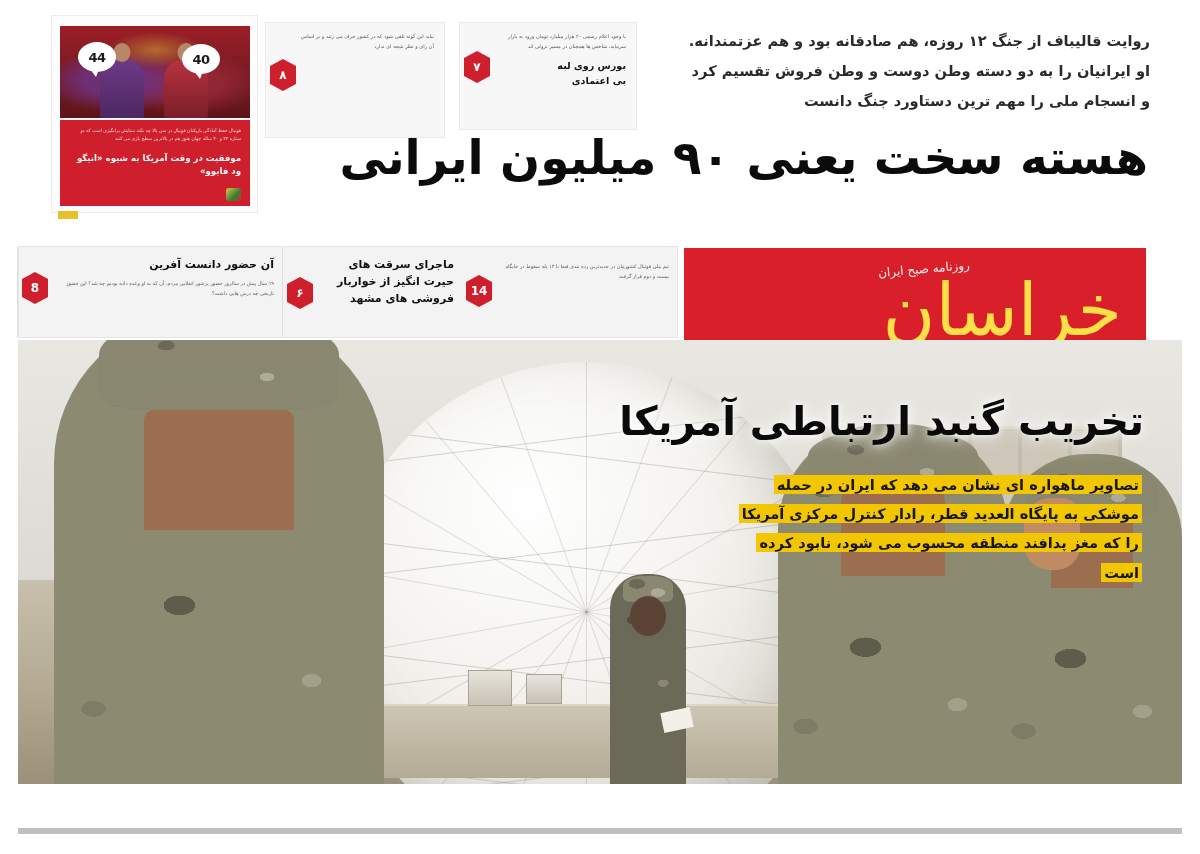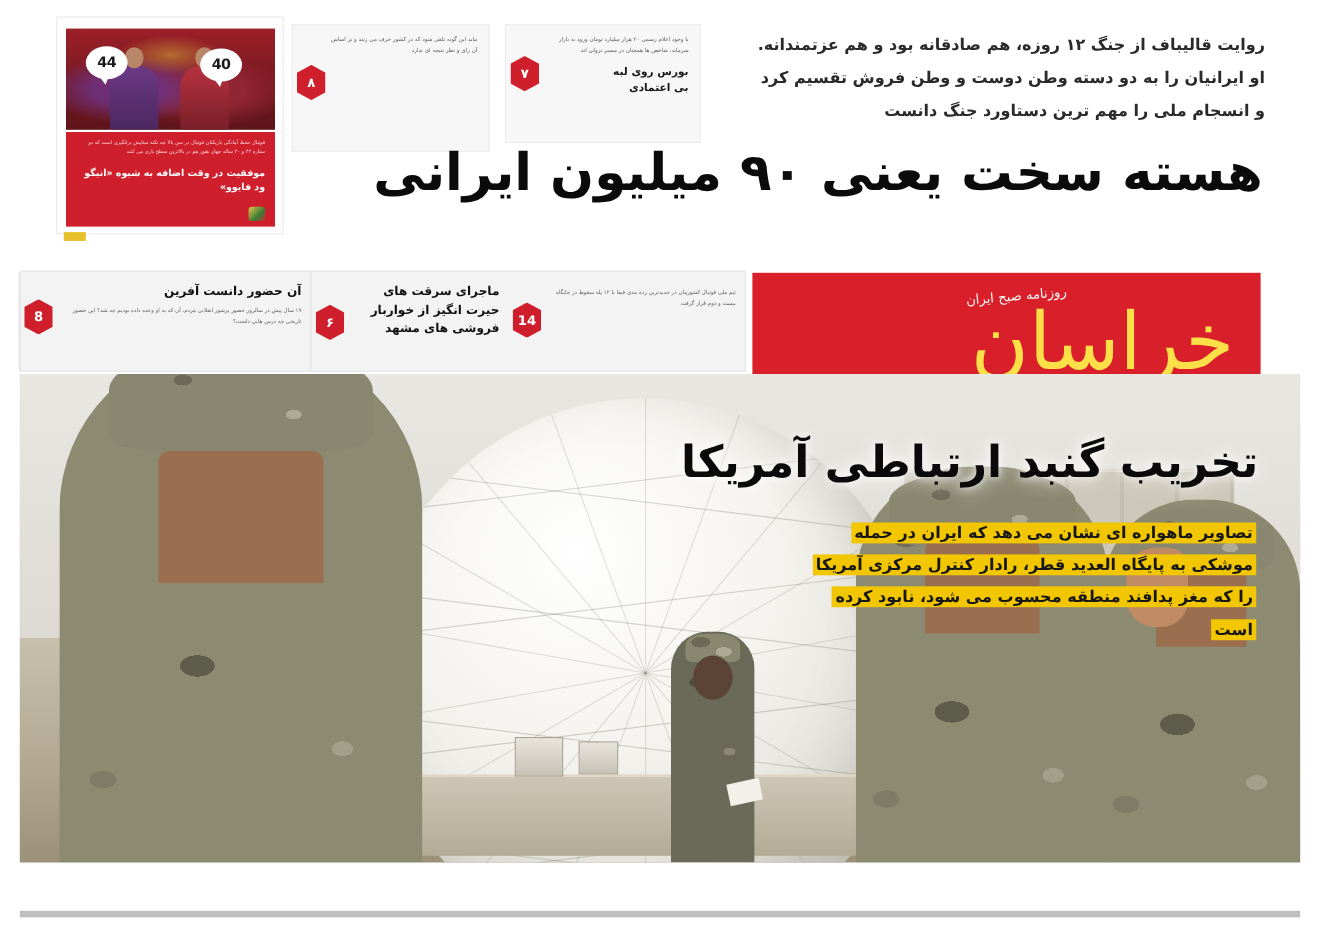--- a/index.html
+++ b/index.html
@@ -496,21 +496,21 @@
           <div class="head"></div>
         </div>
         <div class="promo-player p2">
           <div class="head"></div>
         </div>
         <div class="bubble b1">44</div>
         <div class="bubble b2">40</div>
       </div>
       <div class="promo-body">
         <div class="promo-kicker">فوتبال حفظ آمادگی بازیکنان فوتبال در سن بالا چه نکته ستایش برانگیزی است که دو ستاره ۴۴ و ۴۰ ساله جهان هنوز هم در بالاترین سطح بازی می کنند</div>
-        <div class="promo-title">موفقیت در وقت اضافه به شیوه «انیگو ود فایوو»</div>
+        <div class="promo-title">موفقیت در وقت آمریکا به شیوه «انیگو ود فایوو»</div>
         <div class="promo-logo"></div>
       </div>
       <div class="promo-tag"></div>
     </div>
 
     <div class="teaser" id="teaser-kavakebian">
       <div class="pagebadge">۸</div>
       <div class="lede">نباید این گونه تلقی شود که در کشور حرف می زنند و بر اساس آن رای و نظر نتیجه ای ندارد</div>
     </div>
 

